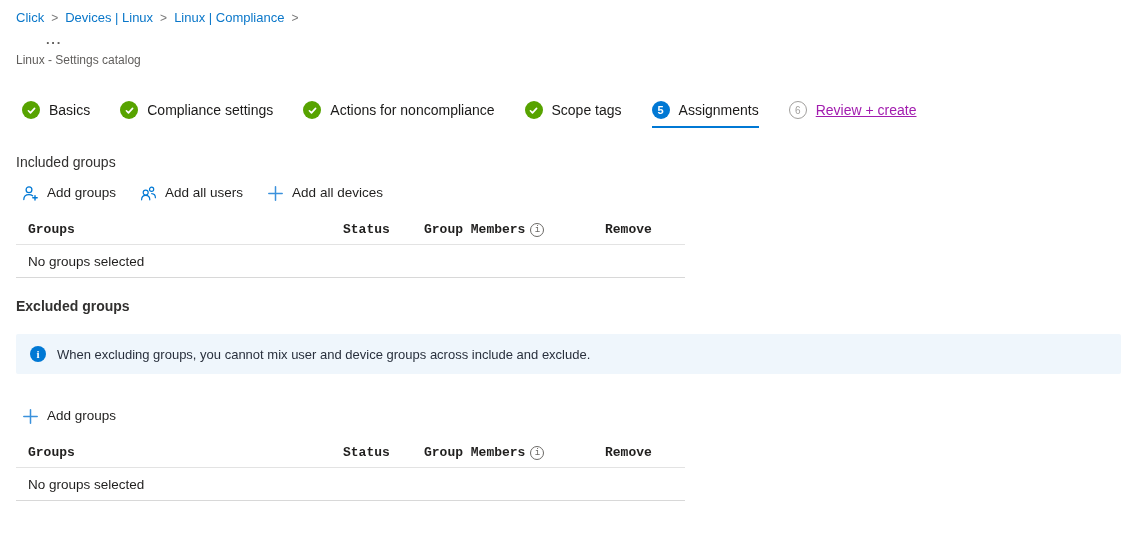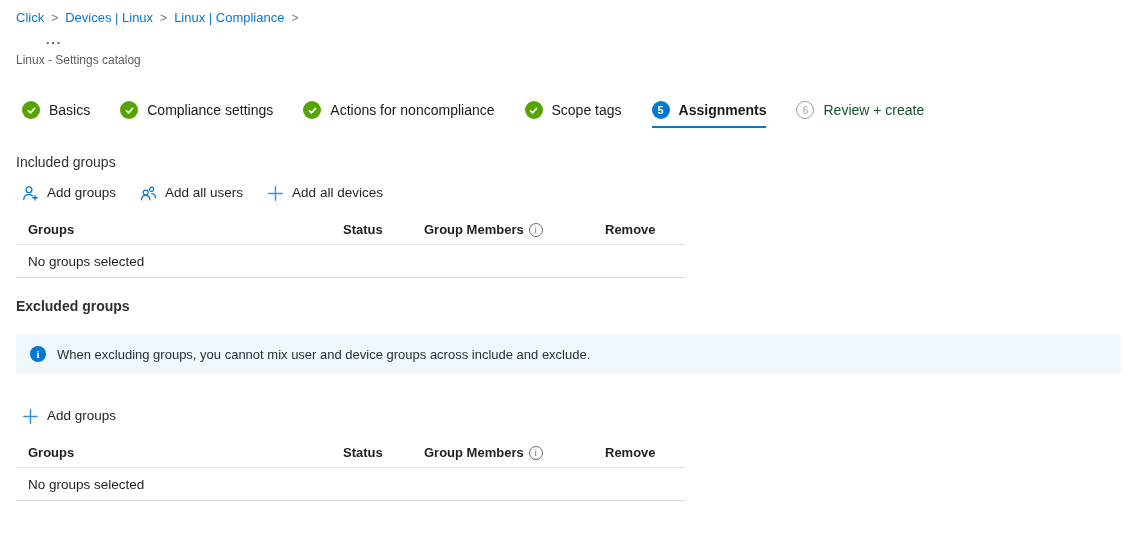--- a/index.html
+++ b/index.html
@@ -29,41 +29,41 @@
   .step-circle {
     width: 18px; height: 18px; border-radius: 50%;
     display: flex; align-items: center; justify-content: center; flex: 0 0 18px;
   }
   .step-circle.complete { background: #57a300; }
   .step-circle.complete svg { width: 11px; height: 11px; }
   .step-circle.current { background: #0078d4; color: #fff; font-size: 11px; font-weight: 700; }
   .step-circle.upcoming { background: transparent; border: 1px solid #a19f9d; color: #a19f9d; font-size: 10px; }
   .step-label { font-size: 14px; color: #1b1a19; }
   .step.current { border-bottom-color: #0078d4; }
-  .step.current .step-label { font-weight: 700; }
-  .step.upcoming .step-label { color: #14532d; }
+  .step.current .step-label { font-weight: 400; }
+  .step.upcoming .step-label { color: #a21caf; text-decoration: underline; }
 
   
   .section-label { font-size: 14px; color: #323130; }
   .included-label { margin-top: 26px; }
   .excluded-label { margin-top: 20px; font-weight: bold; }
 
   
   .toolbar { display: flex; align-items: center; gap: 24px; margin-top: 15px; padding-left: 6px; }
   .tb-btn { display: flex; align-items: flex-start; gap: 8px; cursor: pointer; background: none; border: none; font-family: inherit; }
   .tb-btn .ico { width: 17px; height: 17px; display: flex; align-items: center; justify-content: center; }
   .tb-label { font-size: 13.5px; color: #201f1e; }
 
   
   .grid-table { width: 669px; margin-top: 13px; }
   .grid-head {
     display: grid; grid-template-columns: 327px 81px 181px 80px;
     align-items: center; height: 30px; border-bottom: 1px solid #e3e3e3;
   }
-  .grid-head .col { font-size: 13px; font-weight: 700; color: #201f1e; display: flex; align-items: center; gap: 5px; }
+  .grid-head .col { font-size: 13px; font-weight: 700; color: #201f1e; display: flex; align-items: center; gap: 5px; font-family: Liberation Mono, monospace; }
   .grid-head .col:first-child { padding-left: 12px; }
   .grid-row { display: flex; align-items: center; height: 33px; border-bottom: 1px solid #d8d8d8; }
   .grid-row .empty-text { font-size: 13.5px; color: #201f1e; padding-left: 12px; }
   .info-i {
     width: 14px; height: 14px; border-radius: 50%; border: 1px solid #6b6966;
     color: #6b6966; font-size: 9px; font-weight: 400; display: inline-flex;
     align-items: center; justify-content: center; font-style: normal; flex: 0 0 14px;
   }
 
   

